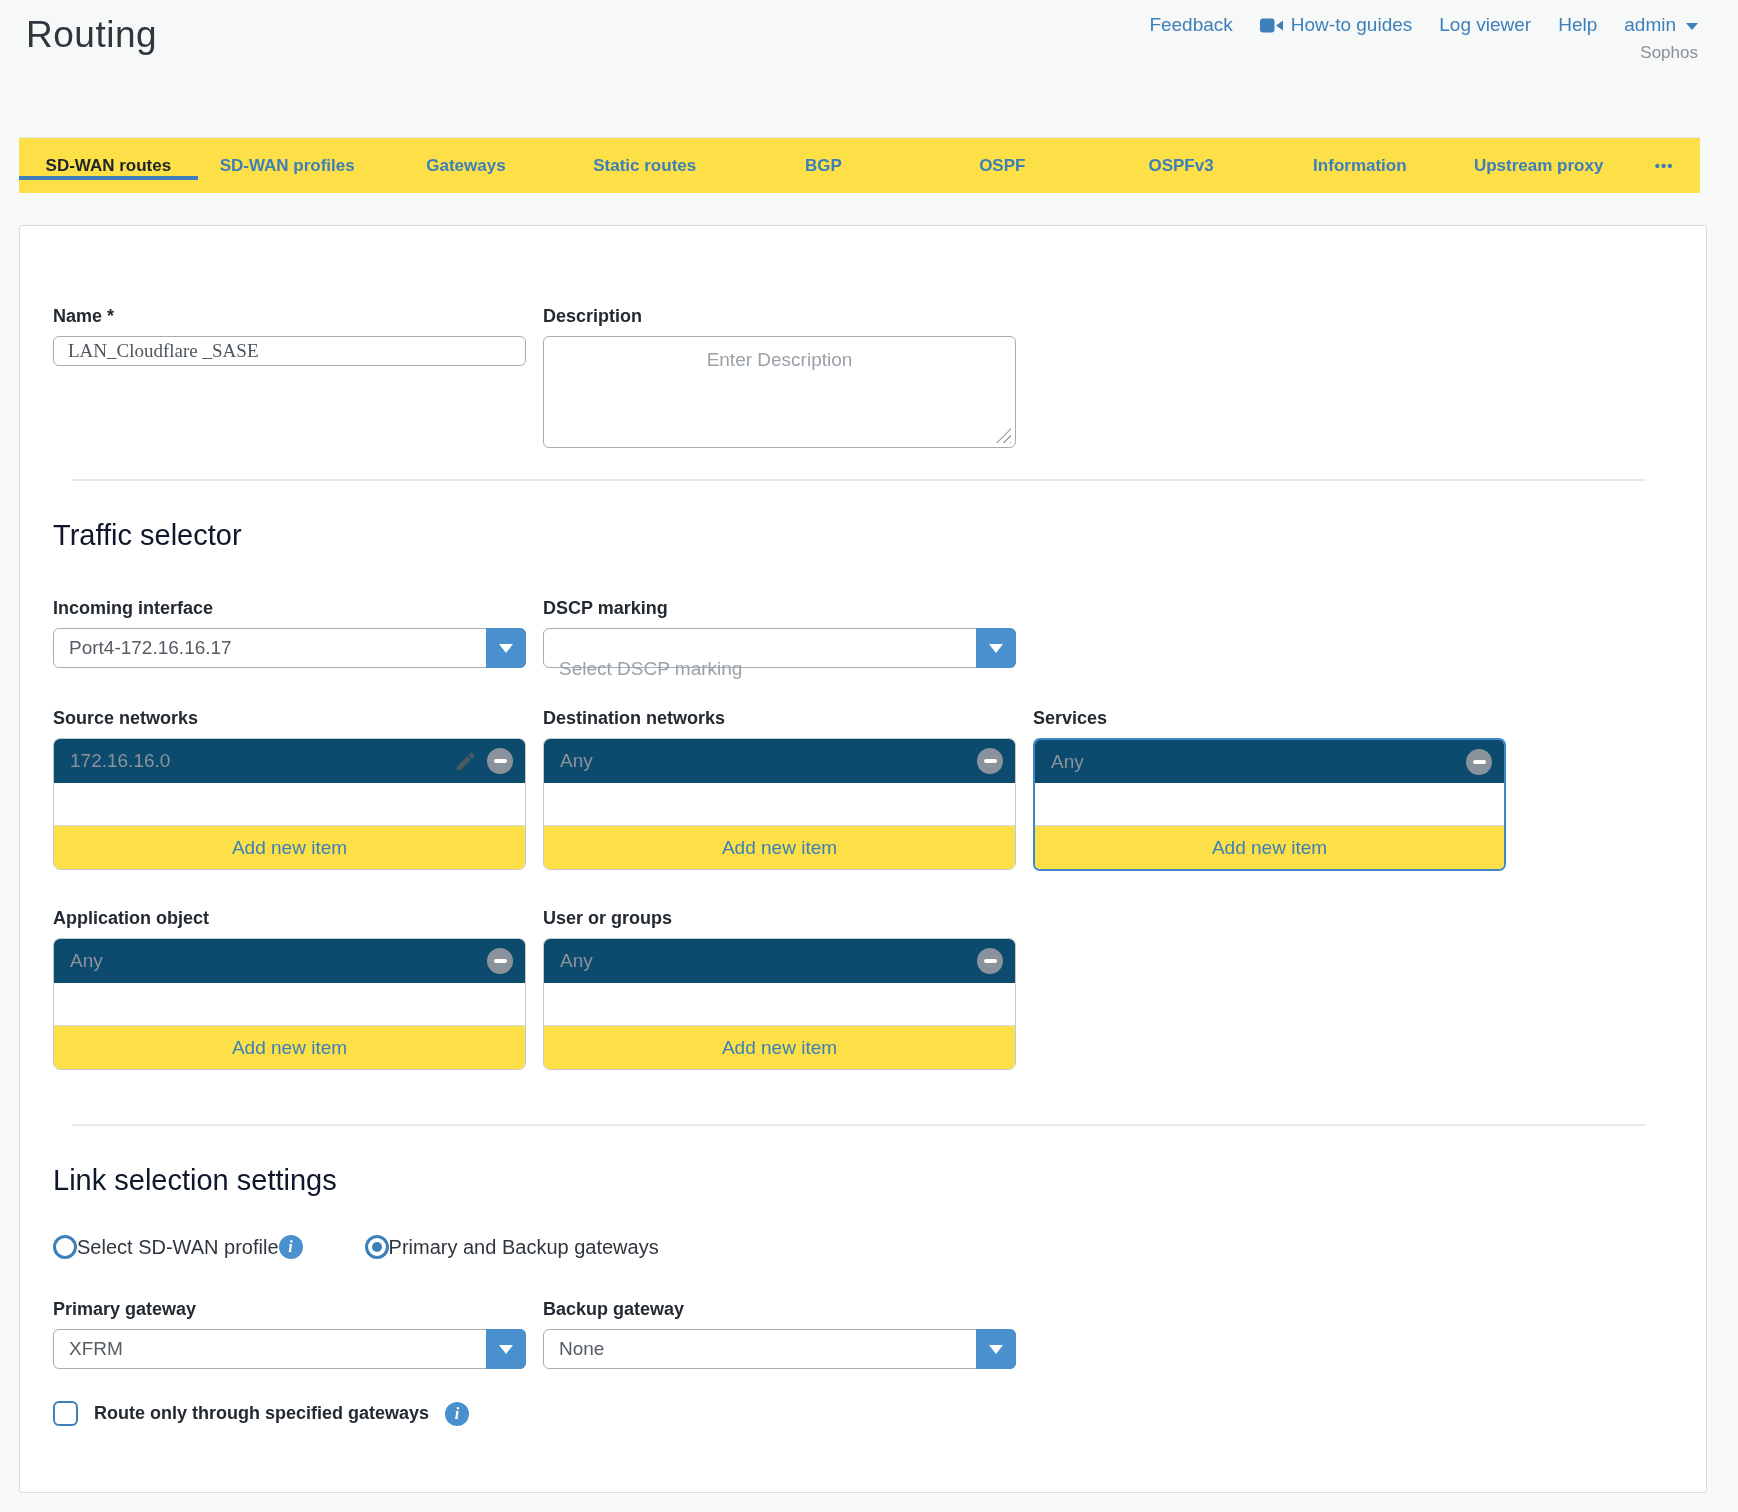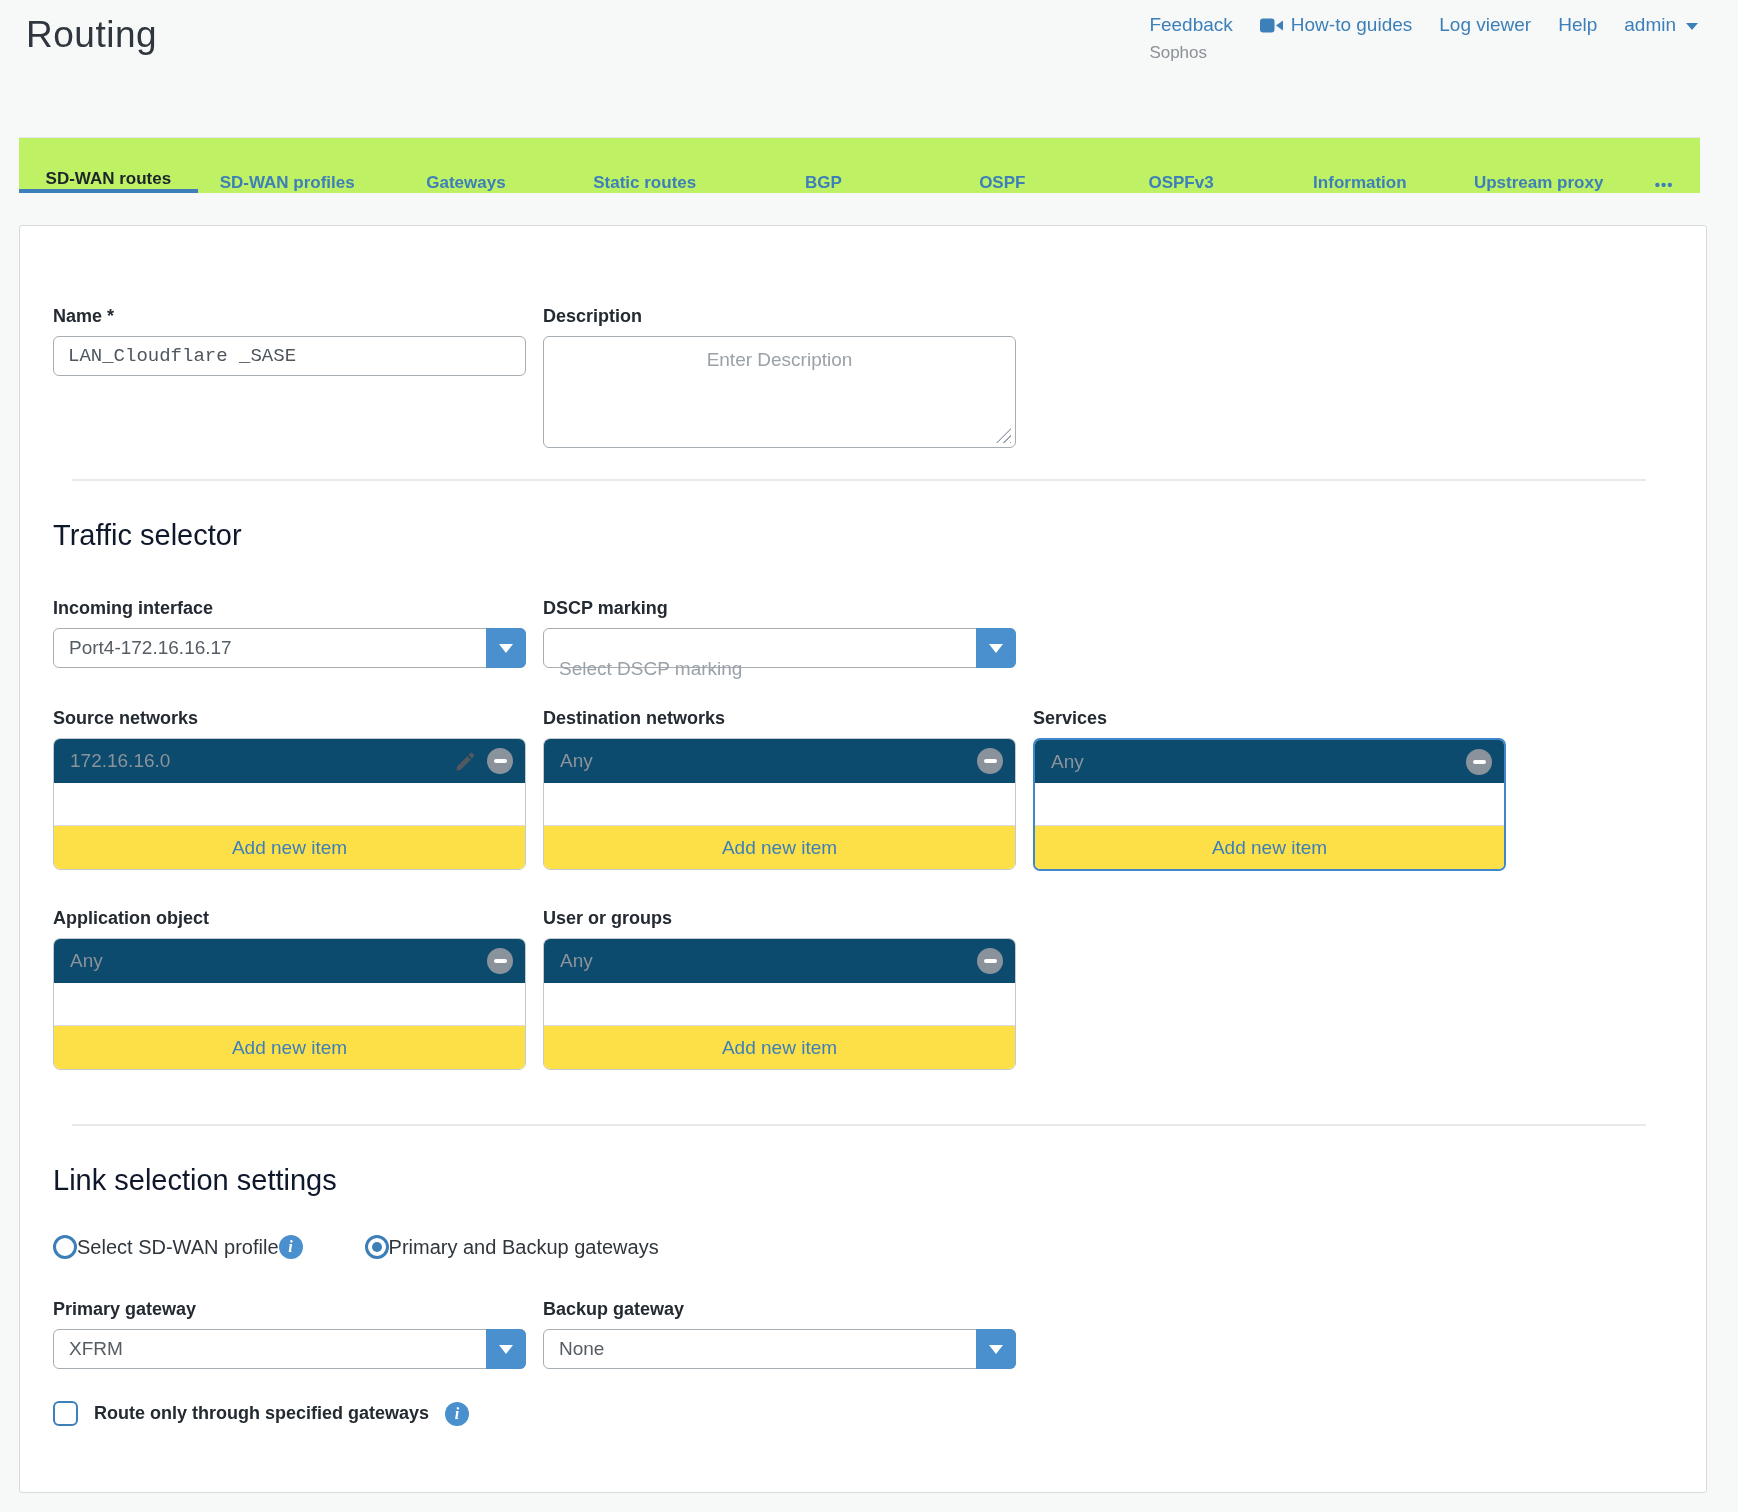--- a/index.html
+++ b/index.html
@@ -16,21 +16,21 @@
     display:flex;
     justify-content:space-between;
     align-items:flex-start;
   }
   .page-title {
     font-size:37px;
     font-weight:400;
     color:#2f363d;
     letter-spacing:.5px;
   }
-  .header-right { text-align:left; }
+  .header-right { text-align:right; }
   .header-links {
     display:flex;
     align-items:center;
     gap:27px;
     font-size:19px;
     color:#3d7fb8;
   }
   .header-link { display:flex; align-items:center; gap:8px; cursor:pointer; white-space:nowrap; }
   .video-icon svg { display:block; }
   .caret-down {
@@ -42,24 +42,24 @@
   }
   .brand {
     margin-top:7px;
     font-size:17px;
     color:#8b9197;
   }
   
   .tabbar {
     height:56px;
     margin-right:38px;
-    background:#bef264;
+    background:#fde047;
     border-top:1px solid #e4e6e8;
     display:flex;
-    align-items:flex-end;
+    align-items:center;
     margin-left:19px;
   }
   .tab {
     flex:1 1 0;
     display:flex;
     align-items:center;
     justify-content:center;
     font-size:17px;
     font-weight:700;
     color:#3d7fb8;
@@ -89,25 +89,25 @@
   }
   .field-label {
     font-size:18px;
     font-weight:700;
     color:#232a31;
     margin-bottom:9px;
     display:block;
   }
   .text-input {
     width:100%;
-    height:40px;
+    height:30px;
     border:1px solid #a6adb3;
     border-radius:6px;
     padding:0 14px;
-    font-family:Liberation Mono, monospace;
+    font-family:Liberation Serif, serif;
     font-size:19px;
     color:#4e565e;
     background:#fff;
     outline:none;
   }
   .textarea-wrap { position:relative; width:473px; }
   .desc-textarea {
     width:100%;
     height:112px;
     border:1px solid #a6adb3;

